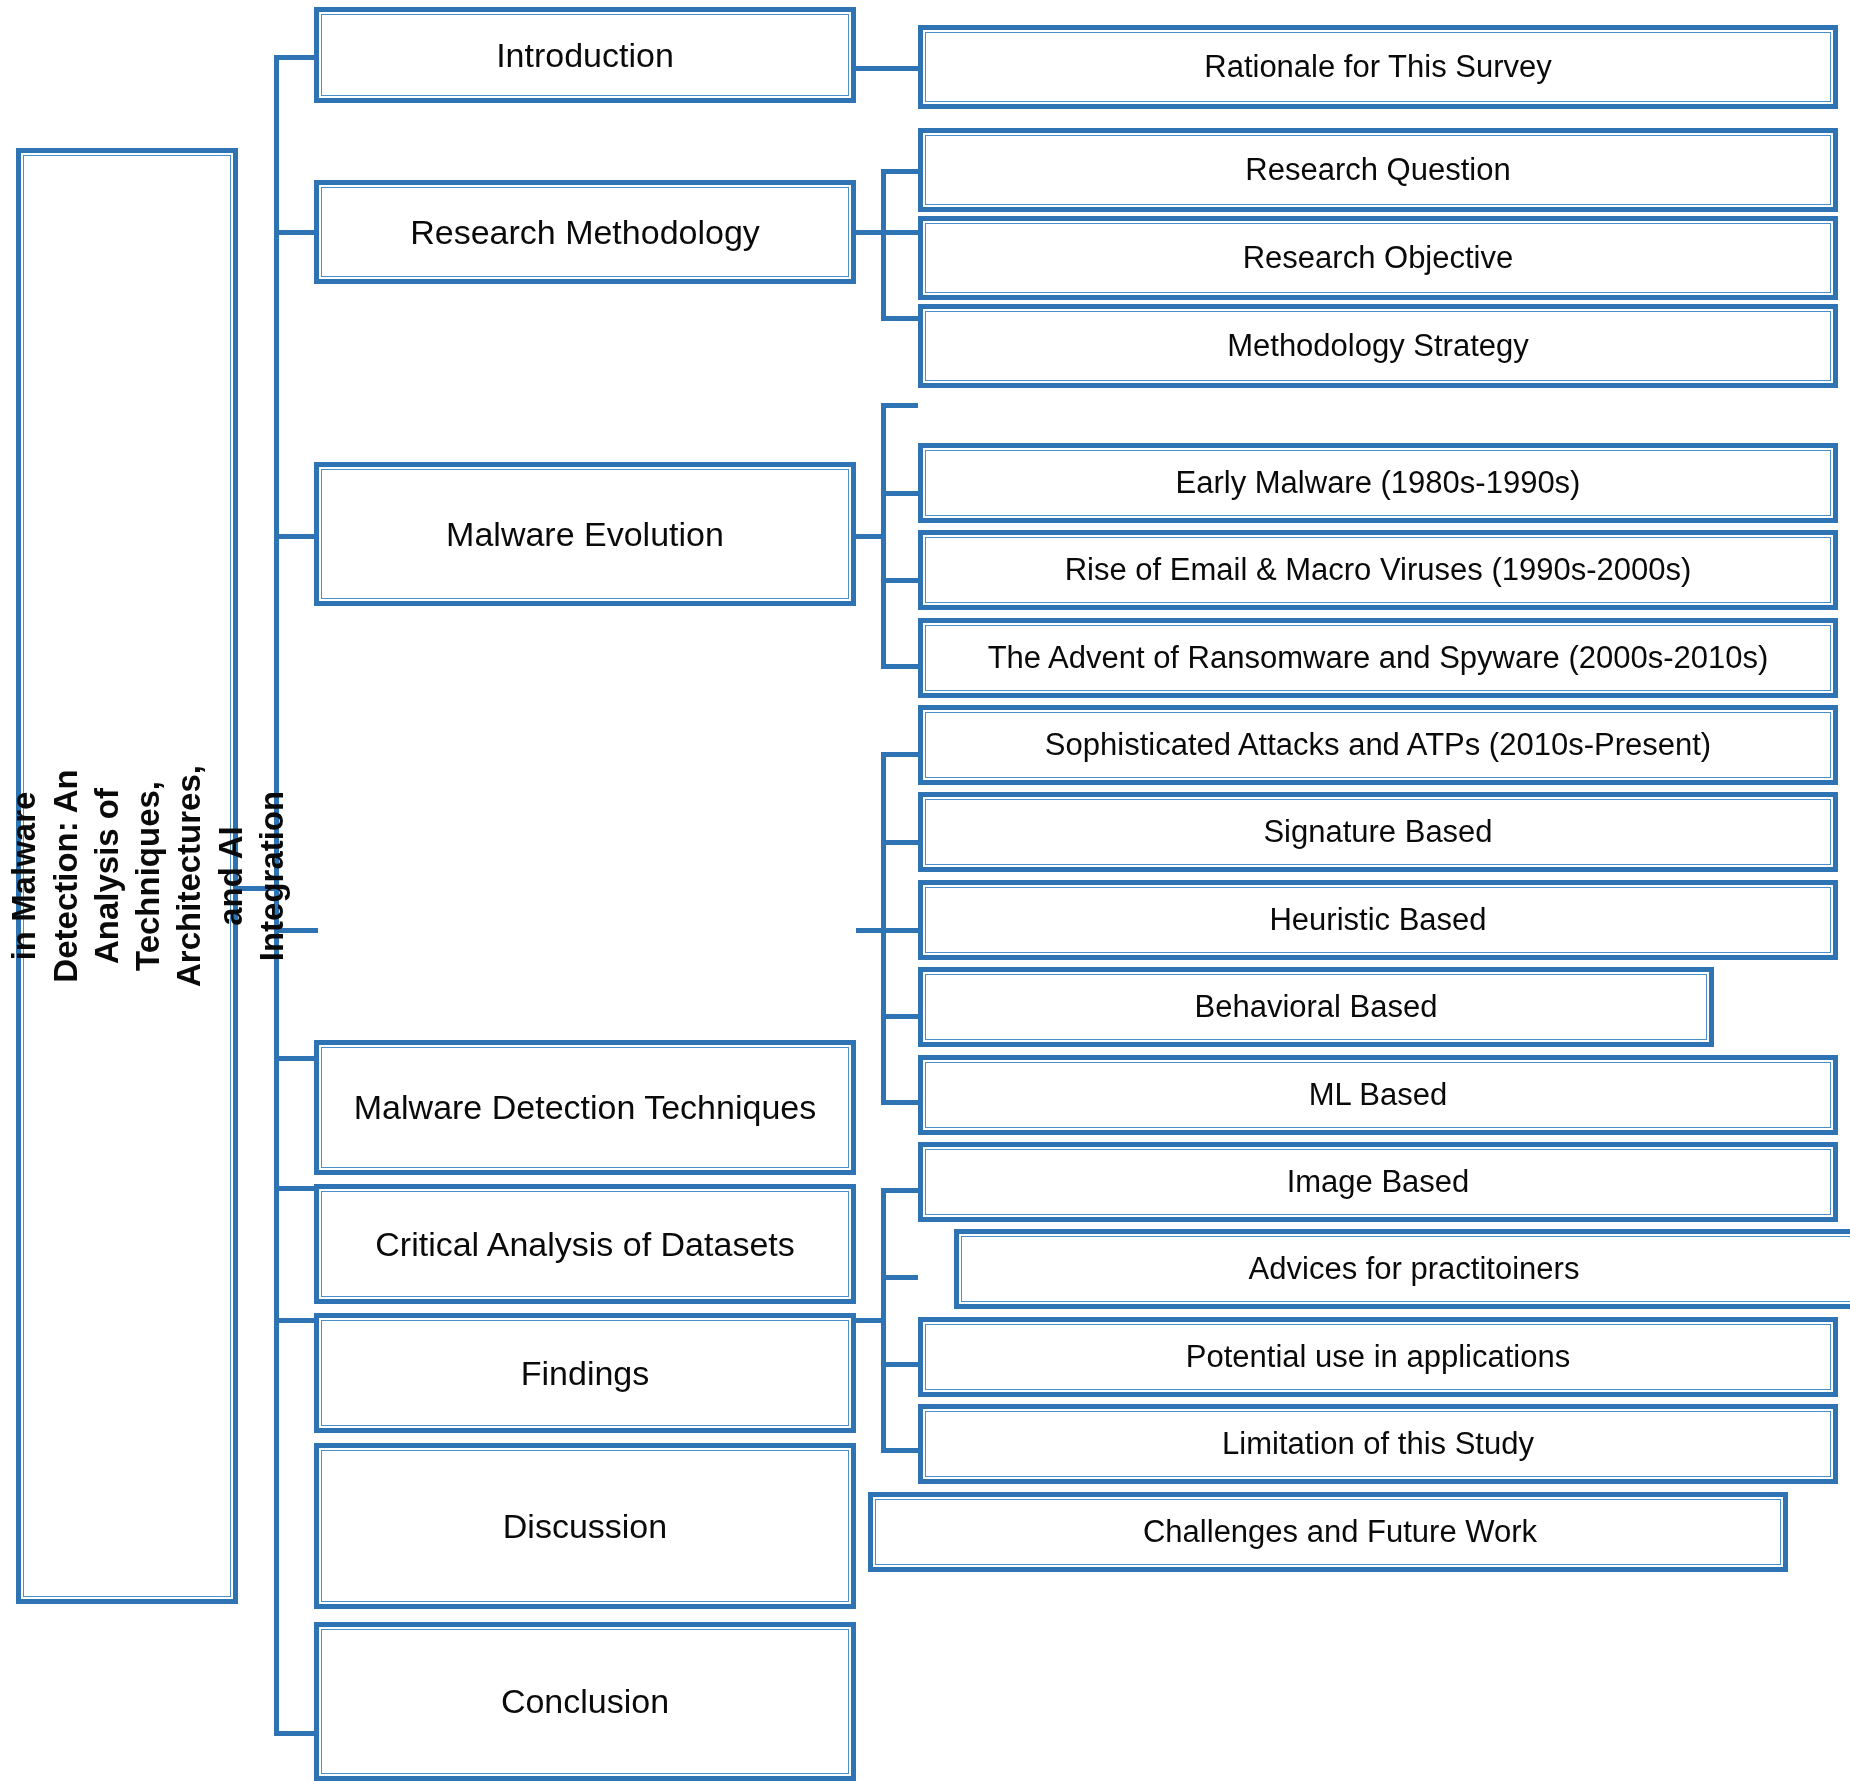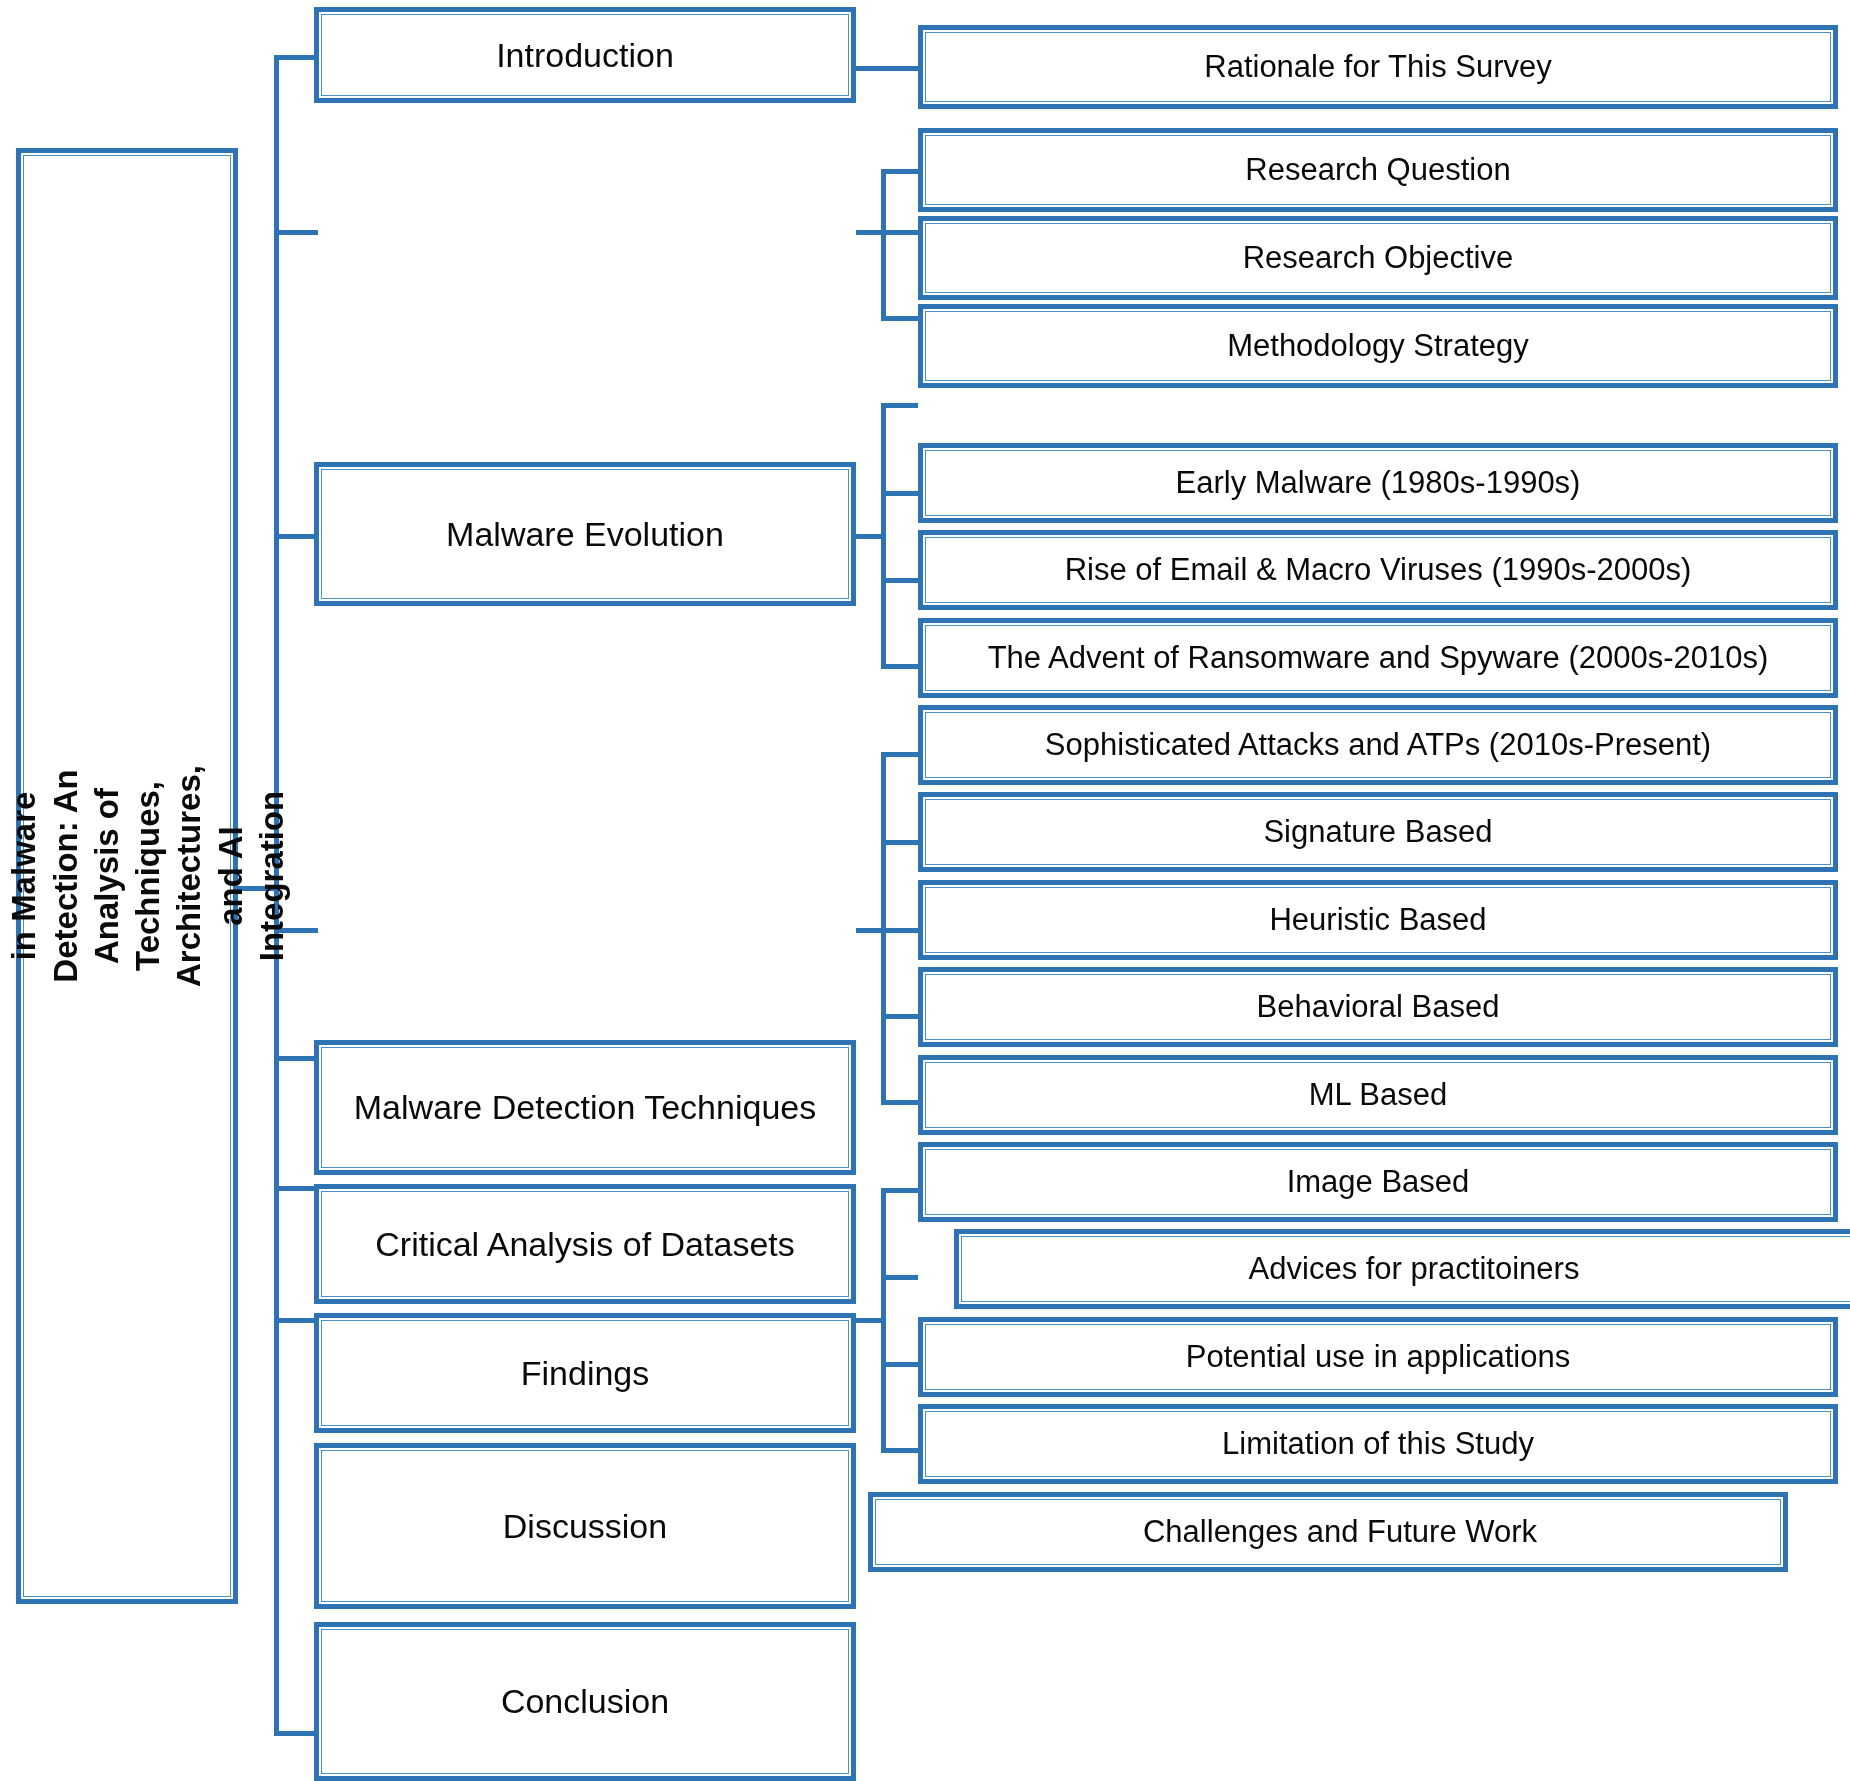--- a/index.html
+++ b/index.html
@@ -97,20 +97,24 @@
   <div class="conn h" style="left:274px; top:1056px; width:44px;"></div>
   <div class="conn h" style="left:274px; top:1186px; width:44px;"></div>
   <div class="conn h" style="left:274px; top:1318px; width:44px;"></div>
   <div class="conn h" style="left:274px; top:1731px; width:44px;"></div>
 
   <div class="node lvl1" style="left:314px; top:7px; width:542px; height:96px;">
     <span class="inner"></span>
     <span class="lbl">Introduction</span>
   </div>
 
+  <div class="node lvl1" style="left:314px; top:180px; width:542px; height:104px;">
+    <span class="inner"></span>
+    <span class="lbl">Research Methodology</span>
+  </div>
 
   <div class="node lvl1" style="left:314px; top:462px; width:542px; height:144px;">
     <span class="inner"></span>
     <span class="lbl">Malware Evolution</span>
   </div>
 
   <div class="node lvl1" style="left:314px; top:1040px; width:542px; height:135px;">
     <span class="inner"></span>
     <span class="lbl">Malware Detection Techniques</span>
   </div>
@@ -201,21 +205,21 @@
   </div>
 
   <div class="node lvl2" style="left:918px; top:792px; width:920px; height:80px;">
     <span class="inner"></span>
     <span class="lbl">Signature Based</span>
   </div>
   <div class="node lvl2" style="left:918px; top:880px; width:920px; height:80px;">
     <span class="inner"></span>
     <span class="lbl">Heuristic Based</span>
   </div>
-  <div class="node lvl2" style="left:918px; top:967px; width:920px; height:80px;">
+  <div class="node lvl2" style="left:918px; top:967px; width:796px; height:80px;">
     <span class="inner"></span>
     <span class="lbl">Behavioral Based</span>
   </div>
   <div class="node lvl2" style="left:918px; top:1055px; width:920px; height:80px;">
     <span class="inner"></span>
     <span class="lbl">ML Based</span>
   </div>
   <div class="node lvl2" style="left:918px; top:1142px; width:920px; height:80px;">
     <span class="inner"></span>
     <span class="lbl">Image Based</span>

